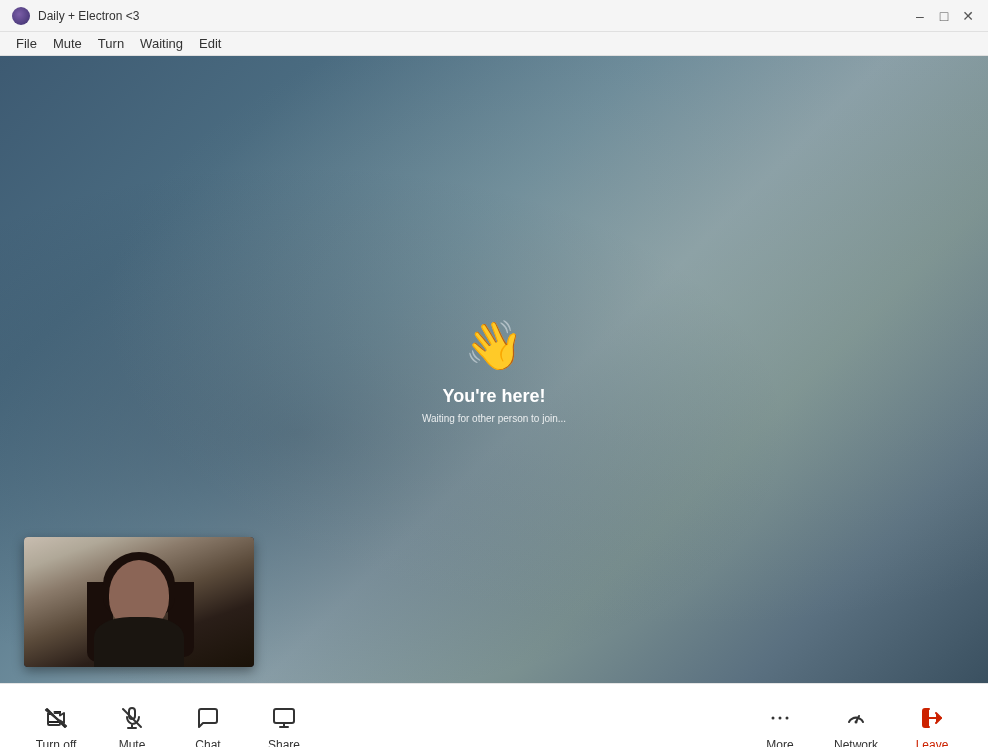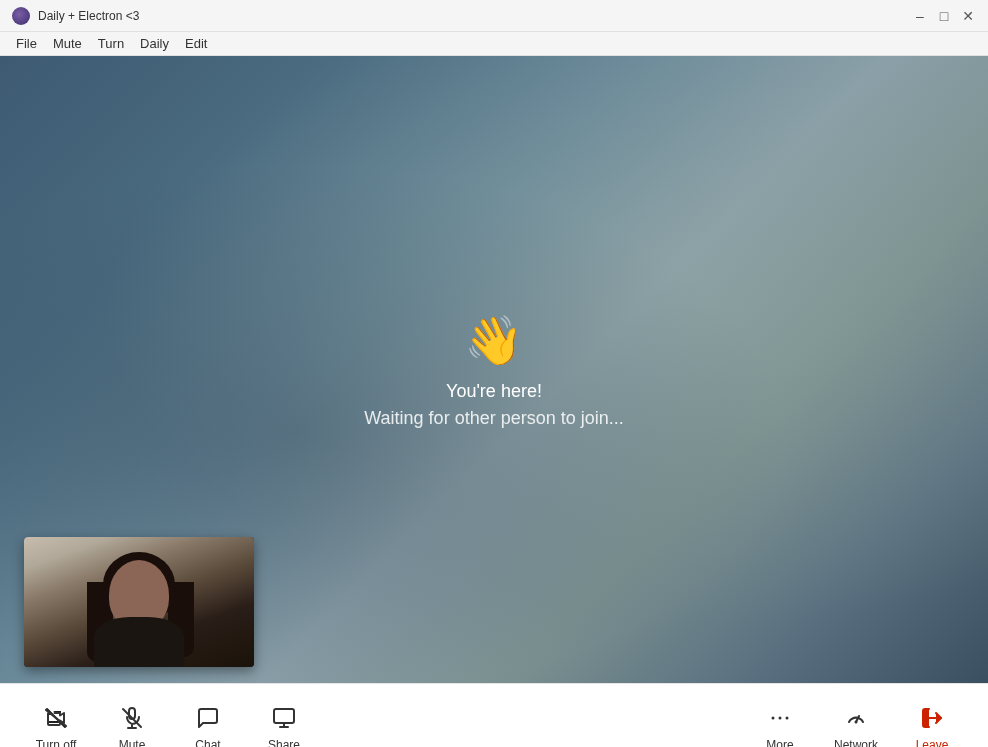--- a/index.html
+++ b/index.html
@@ -97,26 +97,26 @@
       text-align: center;
     }
     .wave-emoji {
       font-size: 48px;
       margin-bottom: 12px;
       display: block;
     }
     .waiting-title {
       color: #ffffff;
       font-size: 18px;
-      font-weight: 400;
+      font-weight: 700;
       margin-bottom: 6px;
     }
     .waiting-subtitle {
       color: rgba(255,255,255,0.85);
-      font-size: 18px;
+      font-size: 10px;
     }
 
     
     .self-view {
       position: absolute;
       bottom: 16px;
       left: 24px;
       width: 230px;
       height: 130px;
       border-radius: 4px;
@@ -270,21 +270,21 @@
     <button class="title-bar-btn">–</button>
     <button class="title-bar-btn">□</button>
     <button class="title-bar-btn">✕</button>
   </div>
 </div>
 
 <div class="menu-bar">
   <span class="menu-item">File</span>
   <span class="menu-item">Mute</span>
   <span class="menu-item">Turn</span>
-  <span class="menu-item">Daily</span>
+  <span class="menu-item">Waiting</span>
   <span class="menu-item">Edit</span>
 </div>
 
 <div class="video-area">
 
   <div class="waiting-container">
     <span class="wave-emoji">👋</span>
     <div class="waiting-title">You're here!</div>
     <div class="waiting-subtitle">Waiting for other person to join...</div>
   </div>

